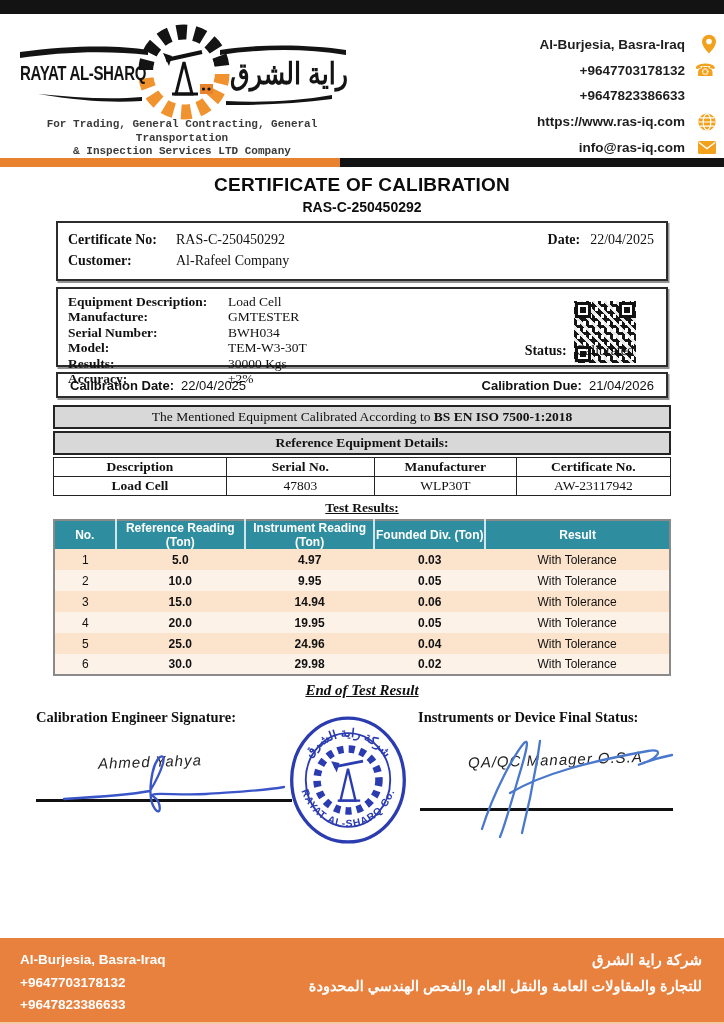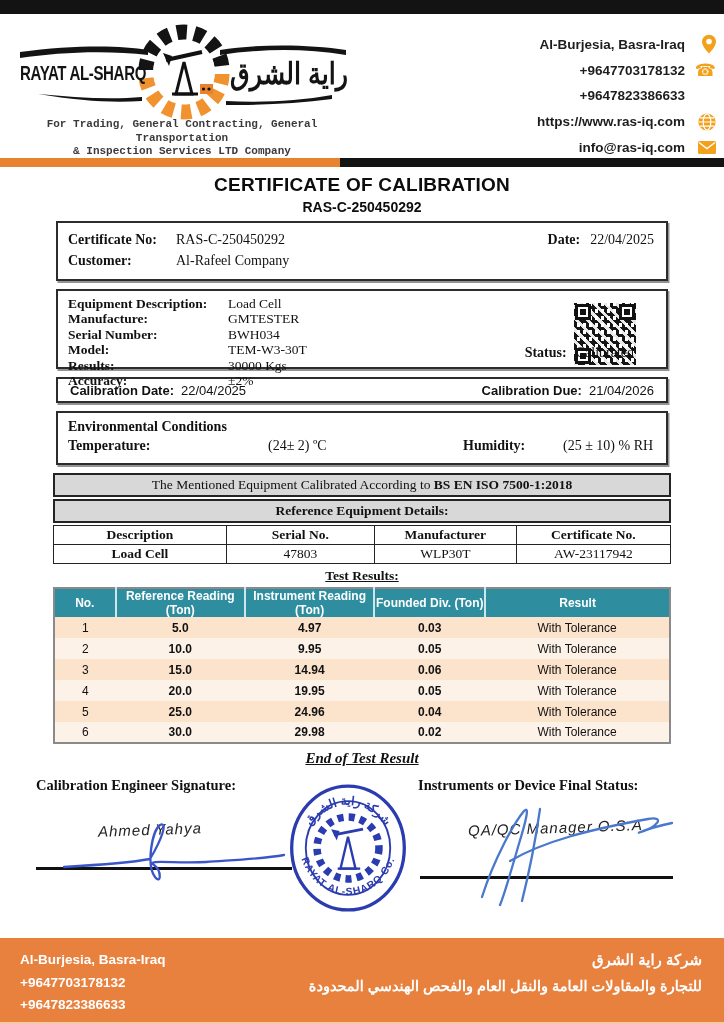--- a/index.html
+++ b/index.html
@@ -23,21 +23,21 @@
 
   .stripe { height:9px; display:flex; }
   .stripe-orange { width:47%; background:var(--accent-orange,#E8822F); }
   .stripe-black  { width:53%; background:#131313; }
 
   
   .doc-title { text-align:center; font-size:19px; font-weight:800; letter-spacing:.2px; margin-top:7px; color:#0d0d0d; }
   .doc-subtitle { text-align:center; font-size:14px; font-weight:bold; margin-top:3px; color:#0d0d0d; }
 
   
-  .box { width:612px; margin:8px auto; border:2px solid #2c2c2c; background:#fff;
+  .box { width:612px; margin:0 auto; border:2px solid #2c2c2c; background:#fff;
          box-shadow:1.5px 2px 0 rgba(40,40,40,.5); }
   .box1 { margin-top:6px; position:relative; padding:6px 0 8px; }
   .info-row { display:flex; padding-left:10px; line-height:21px; font-family:"Liberation Serif",serif; font-size:14px; }
   .info-row .lbl { font-weight:bold; width:108px; }
   .date-holder { position:absolute; right:12px; top:6px; font-family:"Liberation Serif",serif; font-size:14px; line-height:21px; }
   .date-holder .lbl { font-weight:bold; margin-right:10px; }
 
   .box2 { margin-top:6px; position:relative; height:80px; padding-top:5px; }
   .eq-row { display:flex; padding-left:10px; line-height:15.4px; font-family:"Liberation Serif",serif; font-size:13.5px; }
   .eq-row .lbl { font-weight:bold; width:160px; }
@@ -263,29 +263,20 @@
 
     <section class="box box3">
       <div>
         <span class="lbl">Calibration Date:</span><span>22/04/2025</span>
       </div>
       <div>
         <span class="lbl">Calibration Due:</span><span>21/04/2026</span>
       </div>
     </section>
 
-    <section class="box box4">
-      <div class="env-title">Environmental Conditions</div>
-      <div class="env-row">
-        <span class="l1">Temperature:</span>
-        <span class="v1">(24± 2) ºC</span>
-        <span class="l2">Humidity:</span>
-        <span>(25 ± 10) % RH</span>
-      </div>
-    </section>
 
     <div class="gray-bar">
       <span>The Mentioned Equipment Calibrated According to </span><b>BS EN ISO 7500-1:2018</b>
     </div>
     <div class="gray-bar">
       <b>Reference Equipment Details:</b>
     </div>
 
     <table class="ref-table">
       <colgroup>

